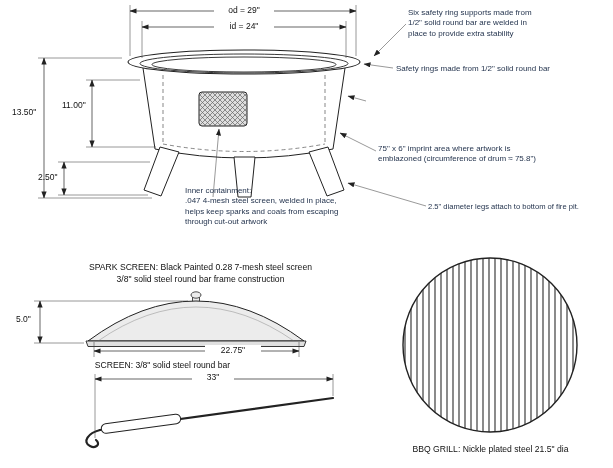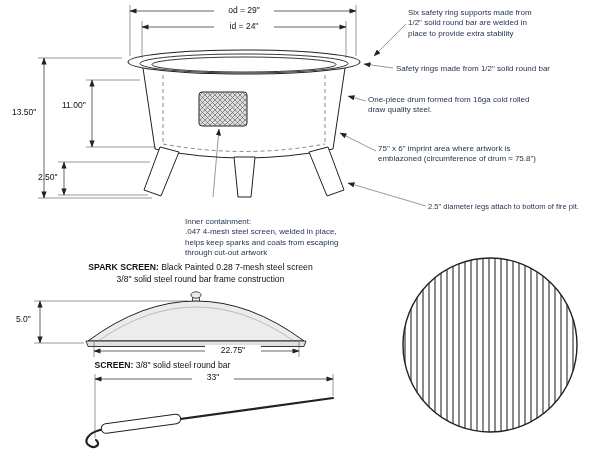--- a/index.html
+++ b/index.html
@@ -5,21 +5,21 @@
   * { margin:0; padding:0; box-sizing:border-box; }
   html,body { background:#fff; }
   body { font-family:"Liberation Sans","DejaVu Sans",sans-serif; }
   .stage { position:relative; width:613px; height:468px; background:#fff; overflow:hidden; }
   .art { position:absolute; left:0; top:0; }
   .t { position:absolute; color:#25354f; font-size:8px; line-height:1.3; white-space:pre-line; }
   .nw { white-space:nowrap; }
   .dim { position:absolute; color:#111; font-size:8.5px; line-height:1.2; white-space:nowrap; }
   .onln { background:#fff; text-align:center; padding:0 2px; }
   .ttl { position:absolute; color:#111; font-size:8.6px; line-height:1.35; text-align:center; }
-  .b { font-weight:bold; }
+  .b { font-weight:normal; }
 </style>
 </head>
 <body>
 
 <div class="stage">
 
   <svg class="art" width="613" height="468" viewBox="0 0 613 468">
     <defs>
       <marker id="arr" viewBox="0 0 8 6" refX="7.5" refY="3" markerWidth="7" markerHeight="5.2" markerUnits="userSpaceOnUse" orient="auto-start-reverse">
         <path d="M0,0 L8,3 L0,6 Z" fill="#222"></path>
@@ -121,33 +121,34 @@
   <div class="dim" style="left:62px;top:100px">11.00"</div>
   <div class="dim" style="left:38px;top:172px">2.50"</div>
   <div class="dim" style="left:16px;top:314px">5.0"</div>
   <div class="dim onln" style="left:205px;top:345px;width:56px">22.75"</div>
   <div class="dim onln" style="left:192px;top:372px;width:42px">33"</div>
 
   <div class="t" style="left:408px;top:8px;width:160px">Six safety ring supports made from
 1/2" solid round bar are welded in
 place to provide extra stability</div>
   <div class="t nw" style="left:396px;top:64px">Safety rings made from 1/2" solid round bar</div>
-  <div class="t" style="left:368px;top:95px;width:195px">One-piece drum formed from 16ga cold rolled
-draw quality steel.</div>
   <div class="t" style="left:378px;top:144px;width:195px">75" x 6" imprint area where artwork is
 emblazoned (circumference of drum ≈ 75.8")</div>
   <div class="t nw" style="left:428px;top:202px;font-size:7.6px">2.5" diameter legs attach to bottom of fire pit.</div>
-  <div class="t" style="left:185px;top:217px;width:175px">Inner containment:
+  <div class="t" style="left:185px;top:186px;width:175px">Inner containment:
 .047 4-mesh steel screen, welded in place,
 helps keep sparks and coals from escaping
 through cut-out artwork</div>
 
   <div class="ttl" style="left:58px;top:262px;width:285px">
     <span class="b">SPARK SCREEN:</span><span> Black Painted 0.28 7-mesh steel screen</span>
     <div>3/8" solid steel round bar frame construction</div>
   </div>
 
   <div class="ttl" style="left:55px;top:360px;width:215px">
     <span class="b">SCREEN:</span><span> 3/8" solid steel round bar</span>
   </div>
 
+  <div class="ttl" style="left:398px;top:444px;width:185px">
+    <span class="b">BBQ GRILL:</span><span> Nickle plated steel 21.5" dia</span>
+  </div>
 
 </div>
 
 </body></html>

